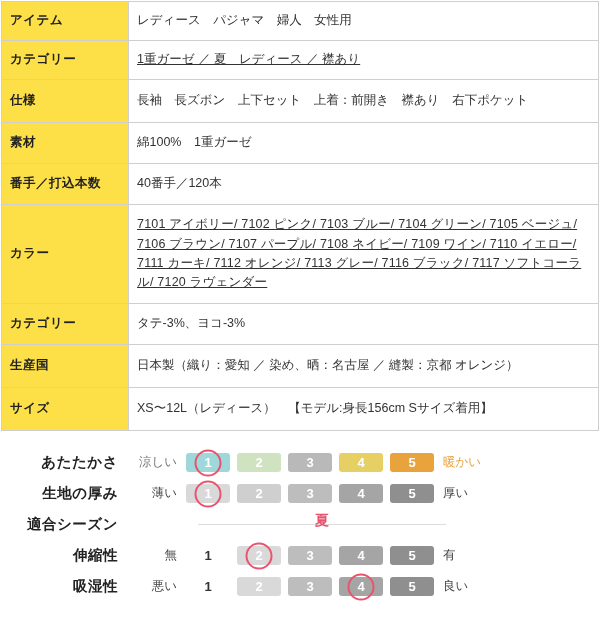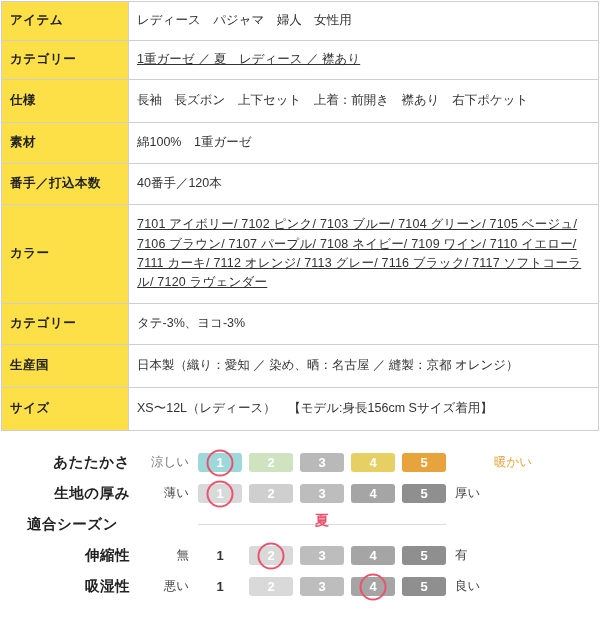--- a/index.html
+++ b/index.html
@@ -70,21 +70,20 @@
   
   .chart {
     position: relative;
     margin-top: 10px;
     padding: 6px 0 4px 0;
   }
   .row {
     display: flex;
     align-items: center;
     height: 31px;
-    padding-left: 12px;
   }
   .rowlabel {
     width: 118px;
     text-align: right;
     padding-right: 9px;
     font-weight: bold;
     font-size: 14.5px;
     color: #222;
     letter-spacing: 0.5px;
     flex: 0 0 auto;
@@ -214,21 +213,21 @@
       <div class="row">
         <div class="rowlabel">あたたかさ</div>
         <div class="endlabel left cool" style="color: #737373;">涼しい</div>
         <div class="cells">
           <div class="cell" style="background: rgb(158, 216, 218); color: rgb(255, 255, 255);">1<div class="ring" style="border-color: rgb(232, 84, 110);"></div></div>
           <div class="cell" style="background: rgb(207, 227, 192); color: rgb(255, 255, 255);">2</div>
           <div class="cell" style="background: rgb(185, 185, 185); color: rgb(255, 255, 255);">3</div>
           <div class="cell" style="background: rgb(230, 207, 99); color: rgb(255, 255, 255);">4</div>
           <div class="cell" style="background: rgb(232, 163, 61); color: rgb(255, 255, 255);">5</div>
         </div>
-        <div class="endlabel right warm" style="color: rgb(232, 163, 61); margin-left: 39px;">暖かい</div>
+        <div class="endlabel right warm" style="color: rgb(232, 163, 61);">暖かい</div>
       </div>
       <div class="row">
         <div class="rowlabel">生地の厚み</div>
         <div class="endlabel left" style="color: rgb(68, 68, 68);">薄い</div>
         <div class="cells">
           <div class="cell" style="background: rgb(217, 217, 217); color: rgb(255, 255, 255);">1<div class="ring" style="border-color: rgb(232, 84, 110);"></div></div>
           <div class="cell" style="background: rgb(207, 207, 207); color: rgb(255, 255, 255);">2</div>
           <div class="cell" style="background: rgb(189, 189, 189); color: rgb(255, 255, 255);">3</div>
           <div class="cell" style="background: rgb(165, 165, 165); color: rgb(255, 255, 255);">4</div>
           <div class="cell" style="background: rgb(143, 143, 143); color: rgb(255, 255, 255);">5</div>

